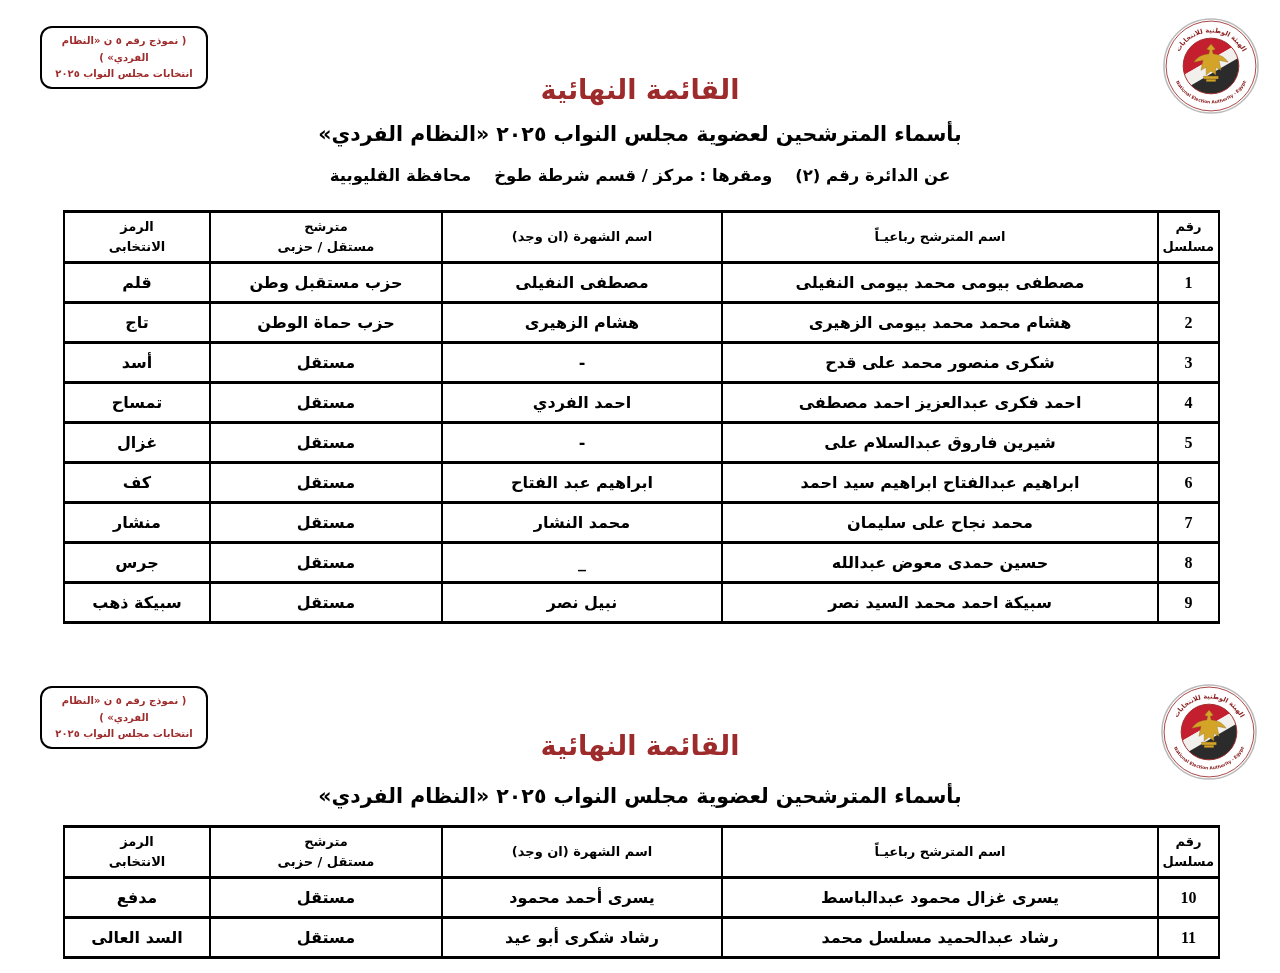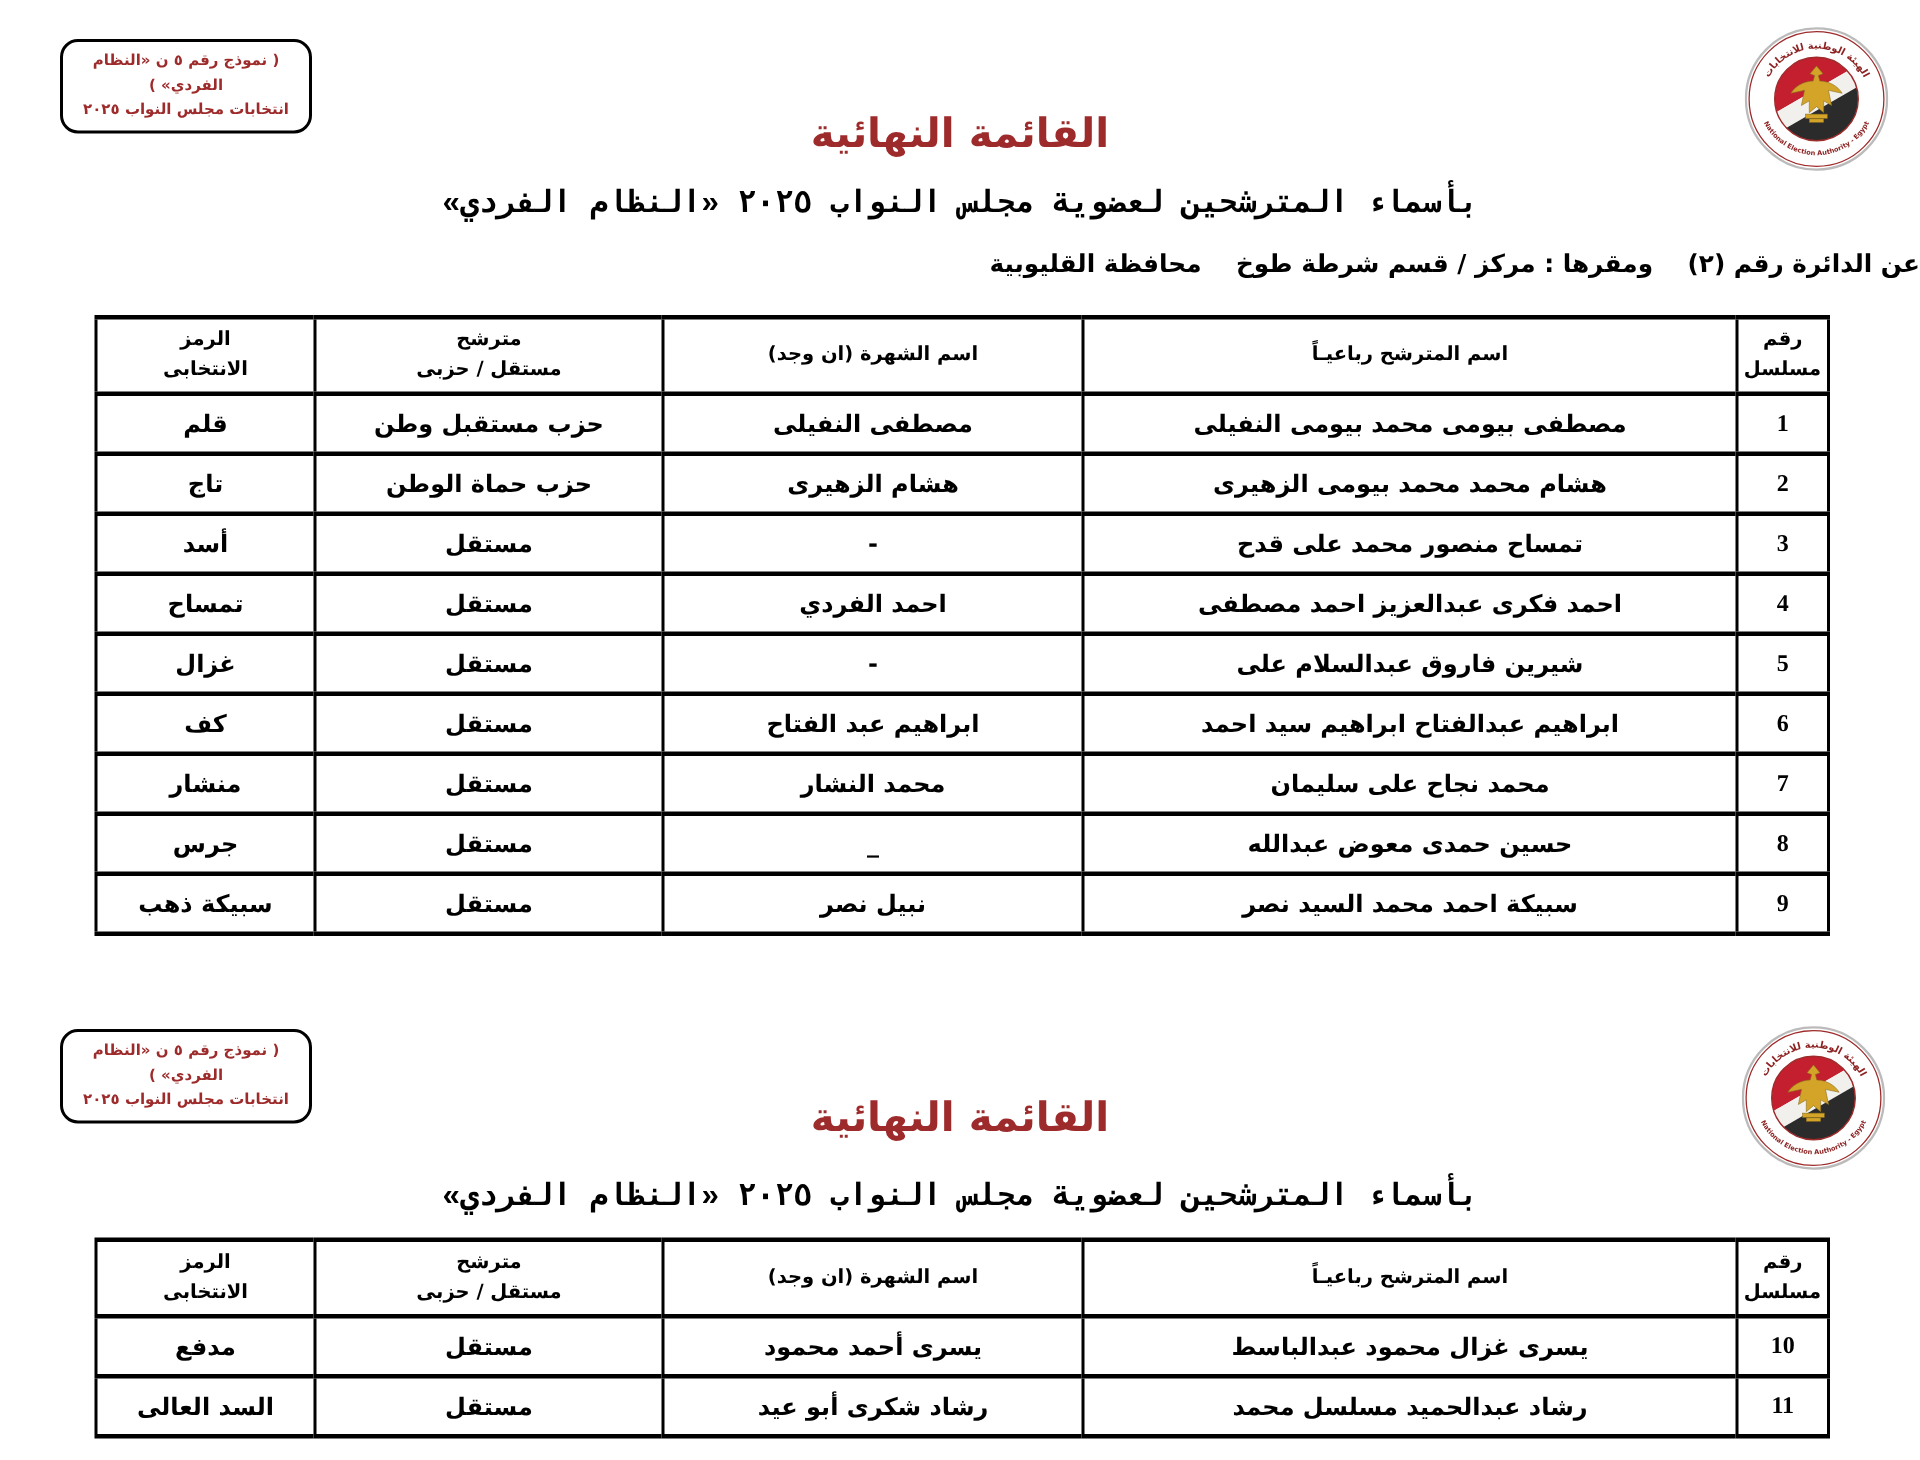--- a/index.html
+++ b/index.html
@@ -22,29 +22,29 @@
   .logo-2{left:1161px;top:684px;}
   
   .title{
     position:absolute;left:0;width:100%;text-align:center;direction:rtl;
     color:#9e2b2b;font-weight:bold;font-size:27px;letter-spacing:0;
   }
   .title-1{top:74px;}
   .title-2{top:730px;}
   .subtitle{
     position:absolute;left:0;width:100%;text-align:center;direction:rtl;
-    color:#000;font-weight:bold;font-size:20.5px;font-family:Liberation Mono, monospace;
+    color:#000;font-weight:bold;font-size:20.5px;
   }
   .subtitle-1{top:122px;}
   .subtitle-2{top:784px;}
   .district{
     position:absolute;left:0;width:100%;text-align:center;direction:rtl;
     color:#000;font-weight:bold;font-size:16.5px;white-space:pre;
   }
-  .district-1{top:166px;text-align:right;}
+  .district-1{top:166px;}
   
   table.cand{
     position:absolute;left:63px;width:1155px;border-collapse:collapse;
     direction:rtl;table-layout:fixed;background:#fff;
   }
   .table-1{top:210px;}
   .table-2{top:825px;}
   table.cand th,table.cand td{
     border:2px solid #000;border-top-width:3px;border-bottom-width:3px;
     text-align:center;vertical-align:middle;font-weight:bold;
@@ -136,21 +136,21 @@
         </tr>
         <tr>
           <td class="cell-serial">2</td>
           <td class="cell-name">هشام محمد محمد بيومى الزهيرى</td>
           <td class="cell-shehra">هشام الزهيرى</td>
           <td class="cell-party">حزب حماة الوطن</td>
           <td class="cell-symbol">تاج</td>
         </tr>
         <tr>
           <td class="cell-serial">3</td>
-          <td class="cell-name">تمساح منصور محمد على قدح</td>
+          <td class="cell-name">شكرى منصور محمد على قدح</td>
           <td class="cell-shehra">-</td>
           <td class="cell-party">مستقل</td>
           <td class="cell-symbol">أسد</td>
         </tr>
         <tr>
           <td class="cell-serial">4</td>
           <td class="cell-name">احمد فكرى عبدالعزيز احمد مصطفى</td>
           <td class="cell-shehra">احمد الفردي</td>
           <td class="cell-party">مستقل</td>
           <td class="cell-symbol">تمساح</td>

